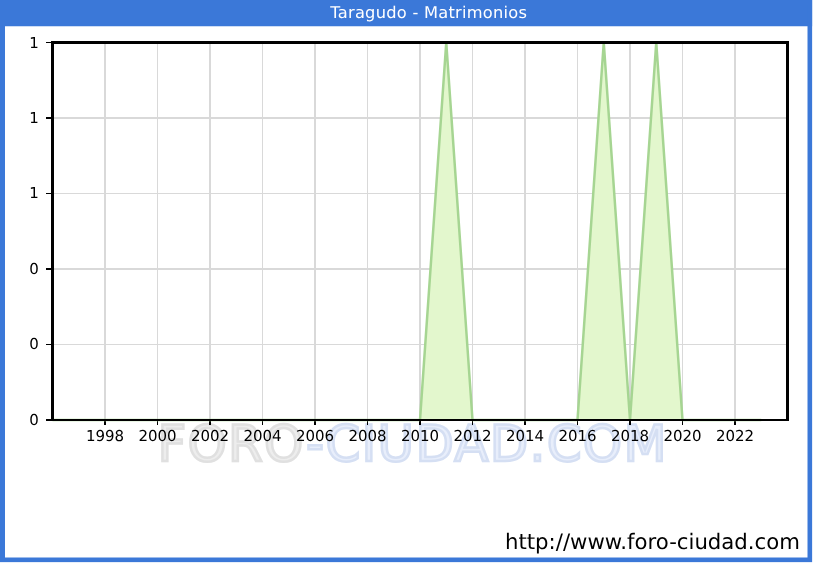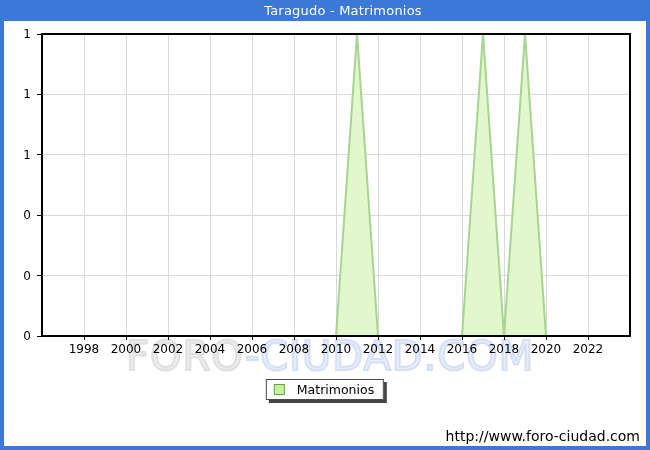--- a/index.html
+++ b/index.html
@@ -13,21 +13,21 @@
              letter-spacing:1px;line-height:40px;}
   .wm-gray{color:#ededed;-webkit-text-stroke:2px #e0e0e0;}
   .wm-blue{color:#e8eefb;margin-top:21px;-webkit-text-stroke:2px #d5dff3;}
   svg.chart{position:absolute;left:0;top:0;z-index:2;}
   svg.chart text{font-family:"DejaVu Sans",sans-serif;fill:#000;}
   .legend{position:absolute;top:379px;left:50%;transform:translateX(-50%);z-index:3;
           height:19px;display:flex;align-items:center;background:#fff;
           border:1px solid #4a4a4a;box-shadow:3px 3px 0 #454545;padding:0 9px 0 7px;}
   .legend .swatch{width:9px;height:9px;background:#c6f29b;border:1px solid #6f9e50;margin-right:12px;}
   .legend .lbl{font-size:12.5px;color:#000;}
-  .site-url{position:absolute;right:10px;bottom:6px;z-index:3;font-size:14px;color:#000;}
+  .site-url{position:absolute;right:10px;bottom:6px;z-index:3;font-size:17px;color:#000;}
 </style>
 </head>
 <body>
 
 <div class="page">
 
   <div class="titlebar" style="background: rgb(59, 120, 216);">
     <span>Taragudo - Matrimonios</span>
   </div>
 
@@ -96,21 +96,17 @@
         <text x="462" y="353">2016</text>
         <text x="504" y="353">2018</text>
         <text x="546" y="353">2020</text>
         <text x="588" y="353">2022</text>
       </g>
       <polygon points="42,336 63,336 84,336 105,336 126,336 147,336 168,336 189,336 210,336 231,336 252,336 273,336 294,336 315,336 336,336 357,34 378,336 399,336 420,336 441,336 462,336 483,34 504,336 525,34 546,336 567,336 588,336 609,336 609,336 42,336" fill="#e3f7cd"></polygon>
       <polyline points="42,336 63,336 84,336 105,336 126,336 147,336 168,336 189,336 210,336 231,336 252,336 273,336 294,336 315,336 336,336 357,34 378,336 399,336 420,336 441,336 462,336 483,34 504,336 525,34 546,336 567,336 588,336 609,336" fill="none" stroke="#a6d592" stroke-width="2" stroke-linejoin="round"></polyline>
       <rect x="42" y="34" width="588" height="302" fill="none" stroke="#000000" stroke-width="2" shape-rendering="crispEdges"></rect>
     </svg>
 
-  <div class="legend">
-    <div class="swatch" style="background: rgb(198, 242, 155); border-color: rgb(111, 158, 80);"></div>
-    <div class="lbl">Matrimonios</div>
-  </div>
 
   <div class="site-url">http://www.foro-ciudad.com</div>
 
   <div class="frame" style="border-color: rgb(59, 120, 216);"></div>
 </div>
 
 </body></html>

